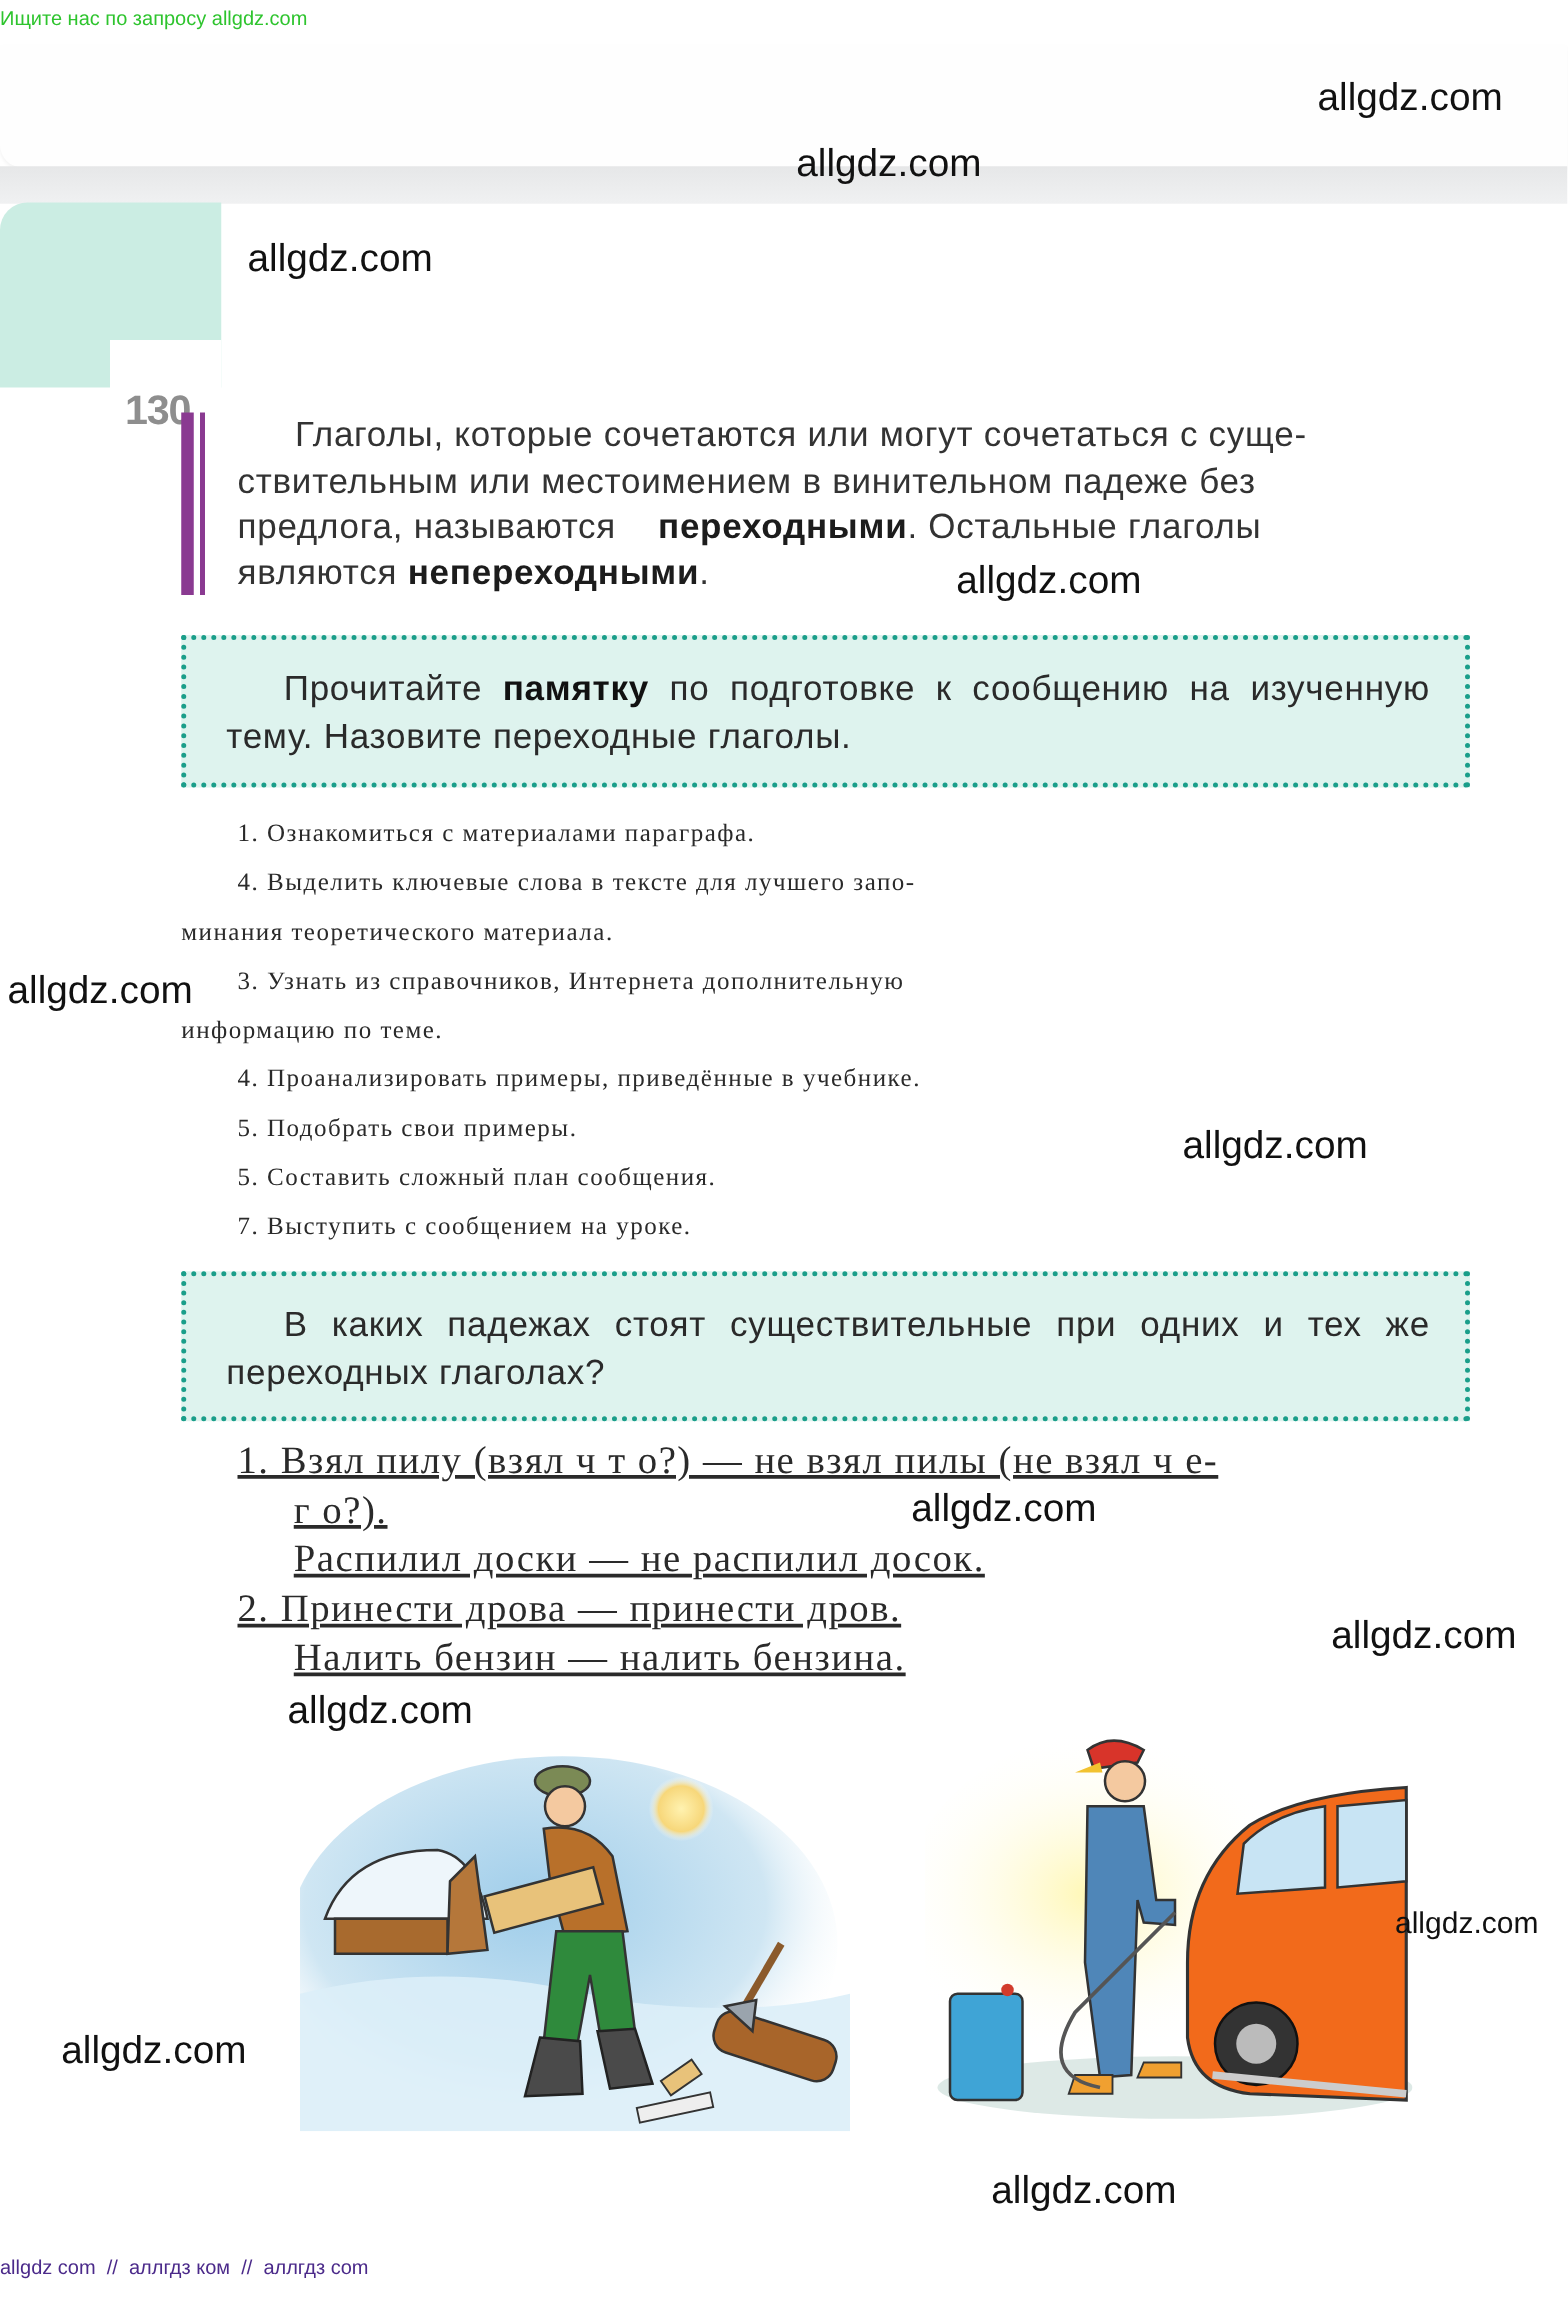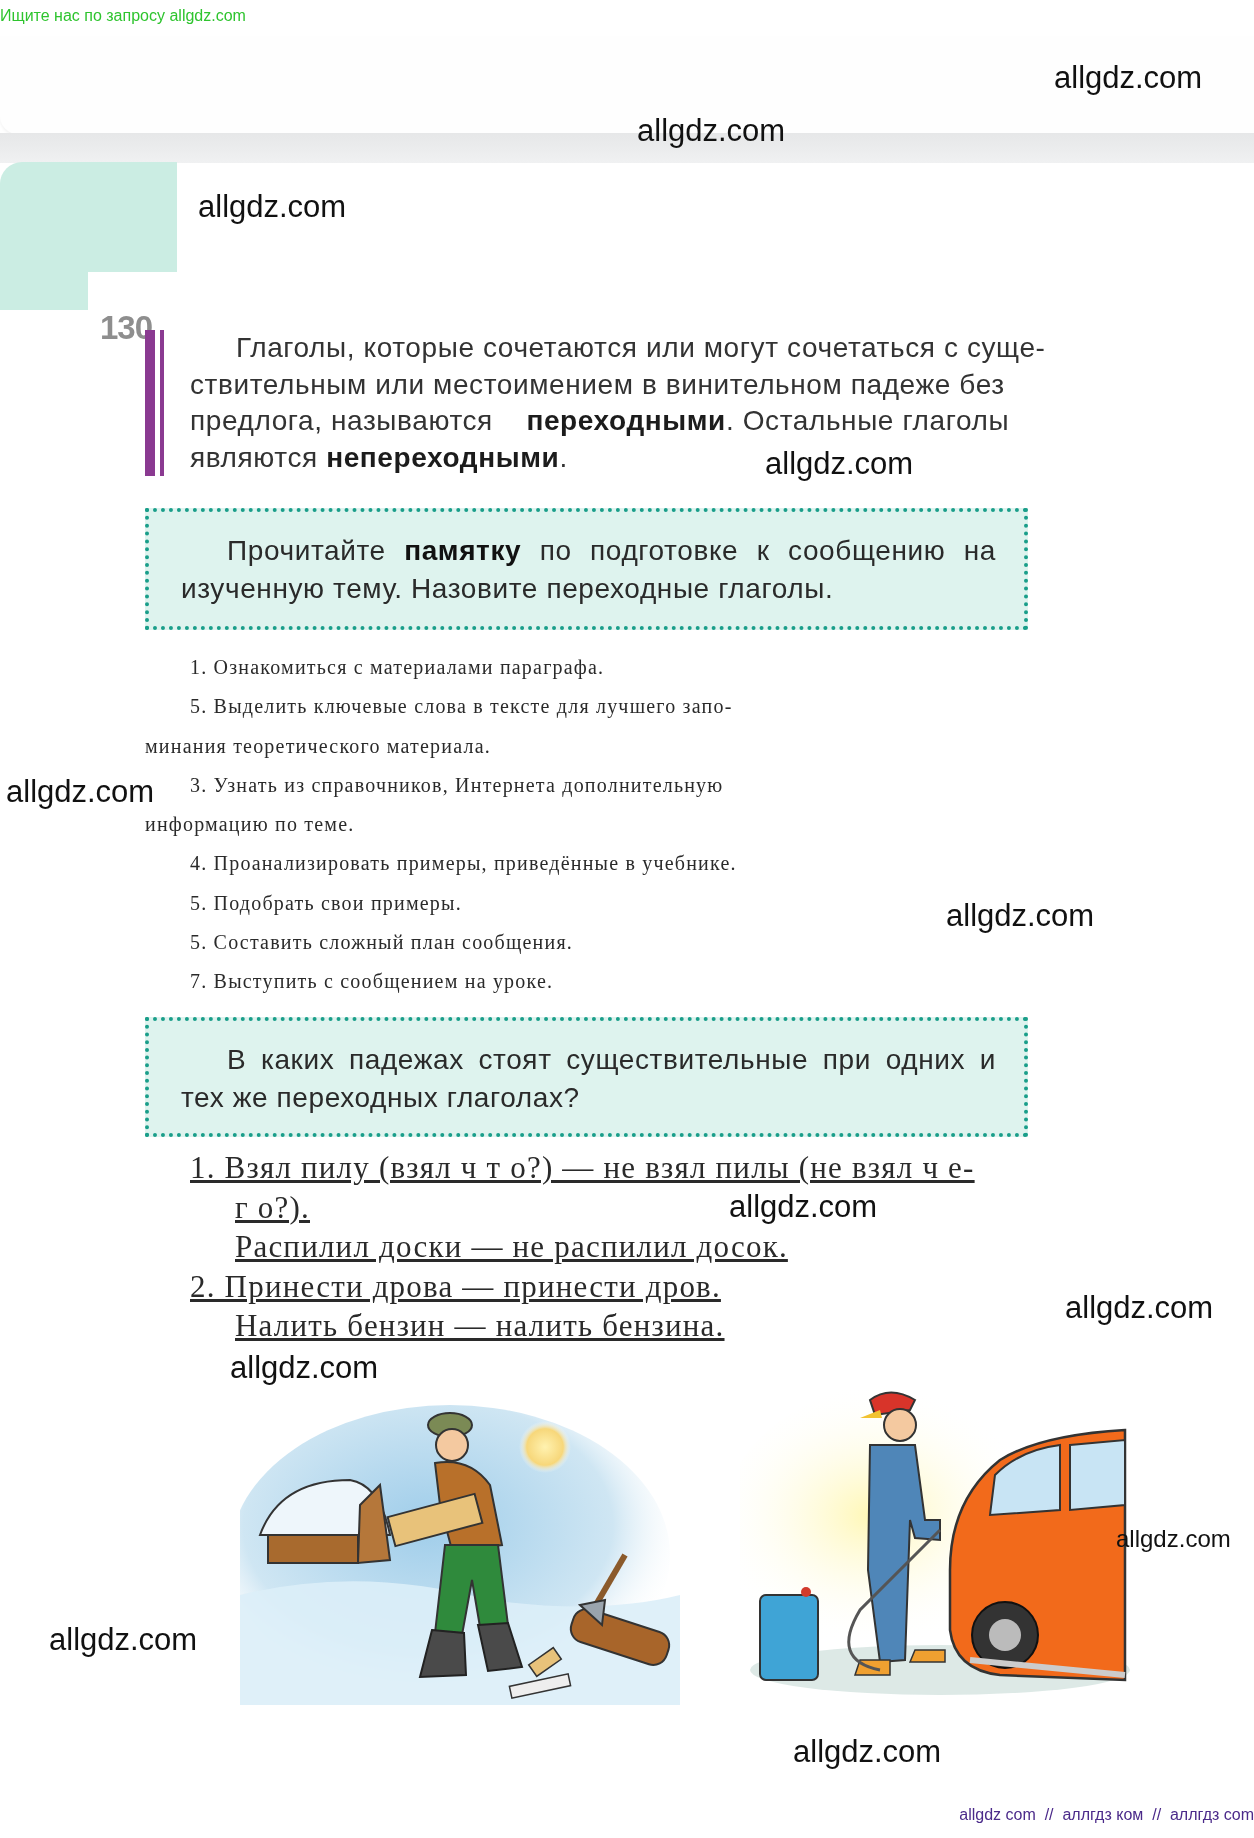--- a/index.html
+++ b/index.html
@@ -23,40 +23,40 @@
   .wm.sm { font-size: 24px; }
 
   .rule { position: absolute; left: 145px; top: 330px; width: 1035px; height: 148px; }
   .rule-bar-thick { position: absolute; left: 0; top: 0; width: 10px; height: 146px; background: #8a3a91; }
   .rule-bar-thin { position: absolute; left: 15px; top: 0; width: 4px; height: 146px; background: #8a3a91; }
   .rule-text { position: absolute; left: 45px; top: 0; width: 990px; font-size: 28px; line-height: 36.5px;
     color: #333; text-align: justify; letter-spacing: 0.6px; }
   .rule-text .indent { display: inline-block; width: 46px; }
   .rule-text b { color: #1c1c1c; }
 
-  .task-box { position: absolute; left: 145px; width: 883px; background: #def3ee;
+  .task-box { position: absolute; left: 145px; width: 1031px; background: #def3ee;
     border: 4px dotted #1a9e8a; padding: 20px 28px 0 32px; font-size: 28px; line-height: 38px;
     color: #2a2a2a; text-align: justify; letter-spacing: 0.6px; }
   .task-box .indent { display: inline-block; width: 46px; }
   .task-box b { color: #111; }
   .box1 { top: 508px; height: 122px; }
   .box2 { top: 1017px; height: 120px; }
 
   .memo { position: absolute; left: 145px; top: 648px; width: 1030px; font-family: "Liberation Serif", serif;
     font-size: 20px; line-height: 39.3px; color: #2a2a2a; text-align: justify; letter-spacing: 1.2px; }
   .memo .item { display: block; text-indent: 45px; }
 
   .examples { position: absolute; left: 145px; top: 1148px; width: 1030px; font-family: "Liberation Serif", serif;
     font-size: 31px; line-height: 39.5px; color: #2a2a2a; letter-spacing: 1.2px; }
   .examples .line { display: block; white-space: nowrap; text-decoration: underline; }
   .examples .l1 { padding-left: 45px; }
   .examples .l2 { padding-left: 90px; }
 
   .illus { position: absolute; }
-  .footer { position: absolute; left: 0; top: 1806px; width: 1254px; text-align: right; font-size: 16px; color: #4b2a8a; }
+  .footer { position: absolute; left: 0; top: 1806px; width: 1254px; text-align: left; font-size: 16px; color: #4b2a8a; }
 </style>
 </head>
 <body>
 
 <div class="top-banner">Ищите нас по запросу allgdz.com</div>
 <div class="header-card"></div>
 <div class="gray-band"></div>
 
 <div class="mint-tab"></div>
 <div class="mint-notch"></div>
@@ -74,21 +74,21 @@
 </div>
 
 <div class="task-box box1">
   <span class="indent"></span><span>Прочитайте</span>
   <b>памятку</b>
   <span>по подготовке к сообщению на изученную тему. Назовите переходные глаголы.</span>
 </div>
 
 <div class="memo">
   <span class="item">1. Ознакомиться с материалами параграфа.</span>
-  <span class="item">5. Выделить ключевые слова в тексте для лучшего запо-</span>
+  <span class="item">4. Выделить ключевые слова в тексте для лучшего запо-</span>
   <span style="display:block">минания теоретического материала.</span>
   <span class="item">3. Узнать из справочников, Интернета дополнительную</span>
   <span style="display:block">информацию по теме.</span>
   <span class="item">4. Проанализировать примеры, приведённые в учебнике.</span>
   <span class="item">5. Подобрать свои примеры.</span>
   <span class="item">5. Составить сложный план сообщения.</span>
   <span class="item">7. Выступить с сообщением на уроке.</span>
 </div>
 
 <div class="task-box box2">

